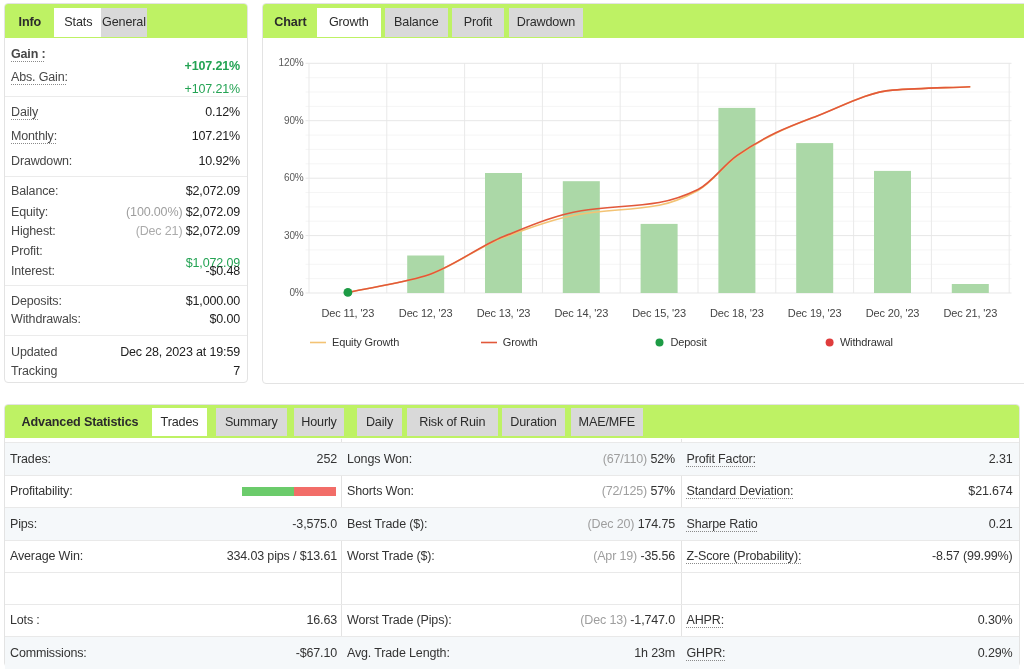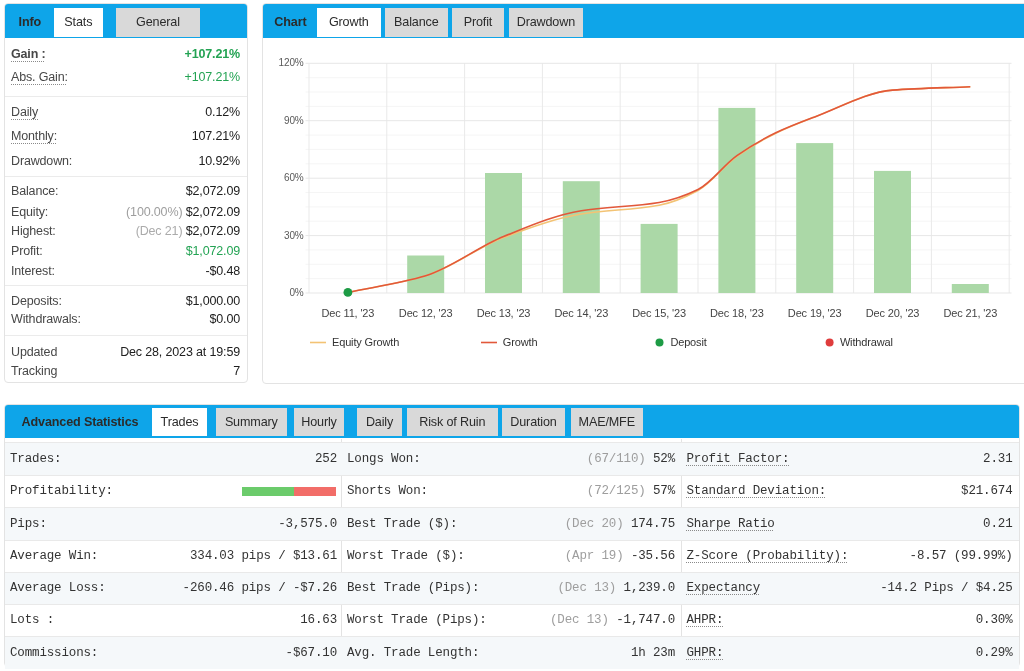--- a/index.html
+++ b/index.html
@@ -1,52 +1,52 @@
 <!DOCTYPE html>
 <html><head>
 <meta charset="utf-8">
 <style>
 * { margin:0; padding:0; box-sizing:border-box; }
 html,body { width:1024px; height:671px; background:#fff; font-family:"Liberation Sans", sans-serif; font-size:12.5px; color:#333; letter-spacing:-0.15px; }
 .panel { position:absolute; background:#fff; border:1px solid #e3e3e3; border-radius:4px; }
 #pL { left:4px; top:3px; width:244px; height:380px; }
 #pR { left:262px; top:3px; width:842px; height:381px; }
 #pB { left:4px; top:404px; width:1016px; height:263px; }
-.strip { position:absolute; left:0; top:0; right:0; background:#0ea5e9; border-radius:3px 3px 0 0; white-space:nowrap; }
+.strip { position:absolute; left:0; top:0; right:0; background:#bef264; border-radius:3px 3px 0 0; white-space:nowrap; }
 #pL .strip, #pR .strip { height:34px; }
 #pB .strip { height:33px; }
 .tab { position:absolute; top:4px; height:29px; line-height:29px; font-size:12.6px; color:#2b2b2b; text-align:center; white-space:nowrap; }
 #pB .tab { top:3px; height:28px; line-height:28px; }
 .tab.first { font-weight:bold; }
 .tab.on { background:#fff; }
 .tab.off { background:#d9d9d9; }
 .row { position:absolute; left:6px; right:7px; height:20px; line-height:20px; }
 .row .v { position:absolute; right:0; top:0; color:#202020; }
 .row .l { color:#474747; }
-.green { color:#23a353 !important; }
+.green { color:#23a353 !important;margin-top:12px; }
 .gray { color:#9e9e9e; }
 .lgray { color:#ababab; }
 .du { text-decoration:underline dotted #8a8a8a 1px; text-underline-offset:3px; }
 .hr { position:absolute; left:0; right:0; border-top:1px solid #ebebeb; }
 
 .trow { position:absolute; left:0; width:1014px; height:32.25px; }
 .trow.odd { background:#f5f8fa; }
-.trow .c { position:absolute; top:0; height:32.25px; line-height:32.25px; white-space:nowrap;font-family:Liberation Mono, monospace; }
+.trow .c { position:absolute; top:0; height:32.25px; line-height:32.25px; white-space:nowrap; }
 .tsep { position:absolute; left:0; width:1014px; border-top:1px solid #e9e9e9; }
 .vsep { position:absolute; top:34px; bottom:1px; width:1px; background:#e3e3e3; }
 .newpill { display:inline-block; background:#d0263c; color:#fff; font-size:9.5px; font-weight:bold; line-height:12px; padding:0 6px; border-radius:6px; margin-left:6px; vertical-align:1.5px; }
 </style>
 </head>
 <body>
 
 <div class="panel" id="pL">
   <div class="strip">
       <span class="tab first" style="left:1px;width:47.7px">Info</span>
       <span class="tab on" style="left:48.7px;width:49.3px">Stats</span>
-      <span class="tab off" style="left:111px;width:84px">General</span>
+      <span class="tab off" style="left:96px;width:46px">General</span>
     </div>
   <div class="row" style="top:39.5px"><span class="l du" style="font-weight:bold">Gain :</span><span class="v green" style="font-weight:bold">+107.21%</span></div>
   <div class="row" style="top:62.5px"><span class="l du">Abs. Gain:</span><span class="v green">+107.21%</span></div>
   <div class="hr" style="top:92px"></div>
   <div class="row" style="top:97.5px"><span class="l du">Daily</span><span class="v">0.12%</span></div>
   <div class="row" style="top:121.5px"><span class="l du">Monthly:</span><span class="v">107.21%</span></div>
   <div class="row" style="top:147px"><span class="l">Drawdown:</span><span class="v">10.92%</span></div>
   <div class="hr" style="top:172px"></div>
   <div class="row" style="top:177px"><span class="l">Balance:</span><span class="v">$2,072.09</span></div>
   <div class="row" style="top:197.5px"><span class="l">Equity:</span><span class="v"><span class="gray">(100.00%)</span> $2,072.09</span></div>
@@ -205,28 +205,20 @@
       <span class="c" style="right:6.5px">0.21</span>
   </div>
   <div class="trow" style="top:134.75px">
     <span class="c" style="left:5px">Average Win:</span>
       <span class="c" style="right:682px">334.03 pips / $13.61</span>
     <span class="c" style="left:342px">Worst Trade ($):</span>
       <span class="c" style="right:344px"><span class="gray">(Apr 19)</span> -35.56</span>
     <span class="c" style="left:681.5px"><span class="du">Z-Score (Probability):</span></span>
       <span class="c" style="right:6.5px">-8.57 (99.99%)</span>
   </div>
-  <div class="trow odd" style="top:167px">
-    <span class="c" style="left:5px">Average Loss:</span>
-      <span class="c" style="right:682px">-260.46 pips / -$7.26</span>
-    <span class="c" style="left:342px">Best Trade (Pips):</span>
-      <span class="c" style="right:344px"><span class="gray">(Dec 13)</span> 1,239.0</span>
-    <span class="c" style="left:681.5px"><span class="du">Expectancy</span></span>
-      <span class="c" style="right:6.5px">-14.2 Pips / $4.25</span>
-  </div>
   <div class="trow" style="top:199.25px">
     <span class="c" style="left:5px">Lots :</span>
       <span class="c" style="right:682px">16.63</span>
     <span class="c" style="left:342px">Worst Trade (Pips):</span>
       <span class="c" style="right:344px"><span class="gray">(Dec 13)</span> -1,747.0</span>
     <span class="c" style="left:681.5px"><span class="du">AHPR:</span></span>
       <span class="c" style="right:6.5px">0.30%</span>
   </div>
   <div class="trow odd" style="top:231.5px">
     <span class="c" style="left:5px">Commissions:</span>

